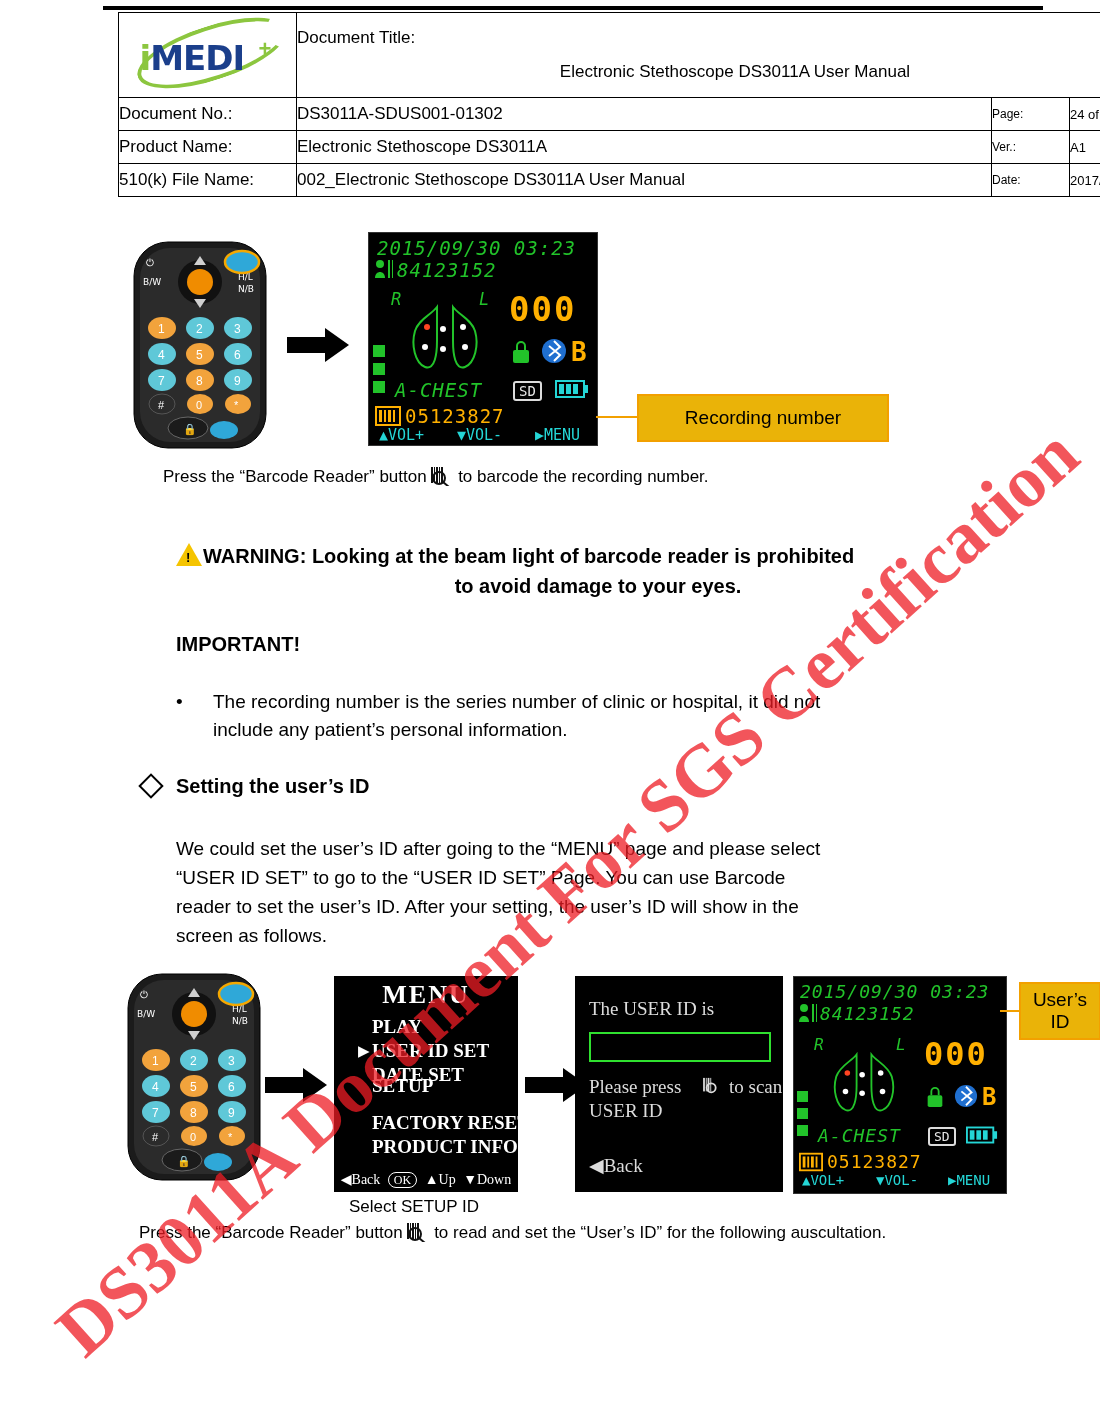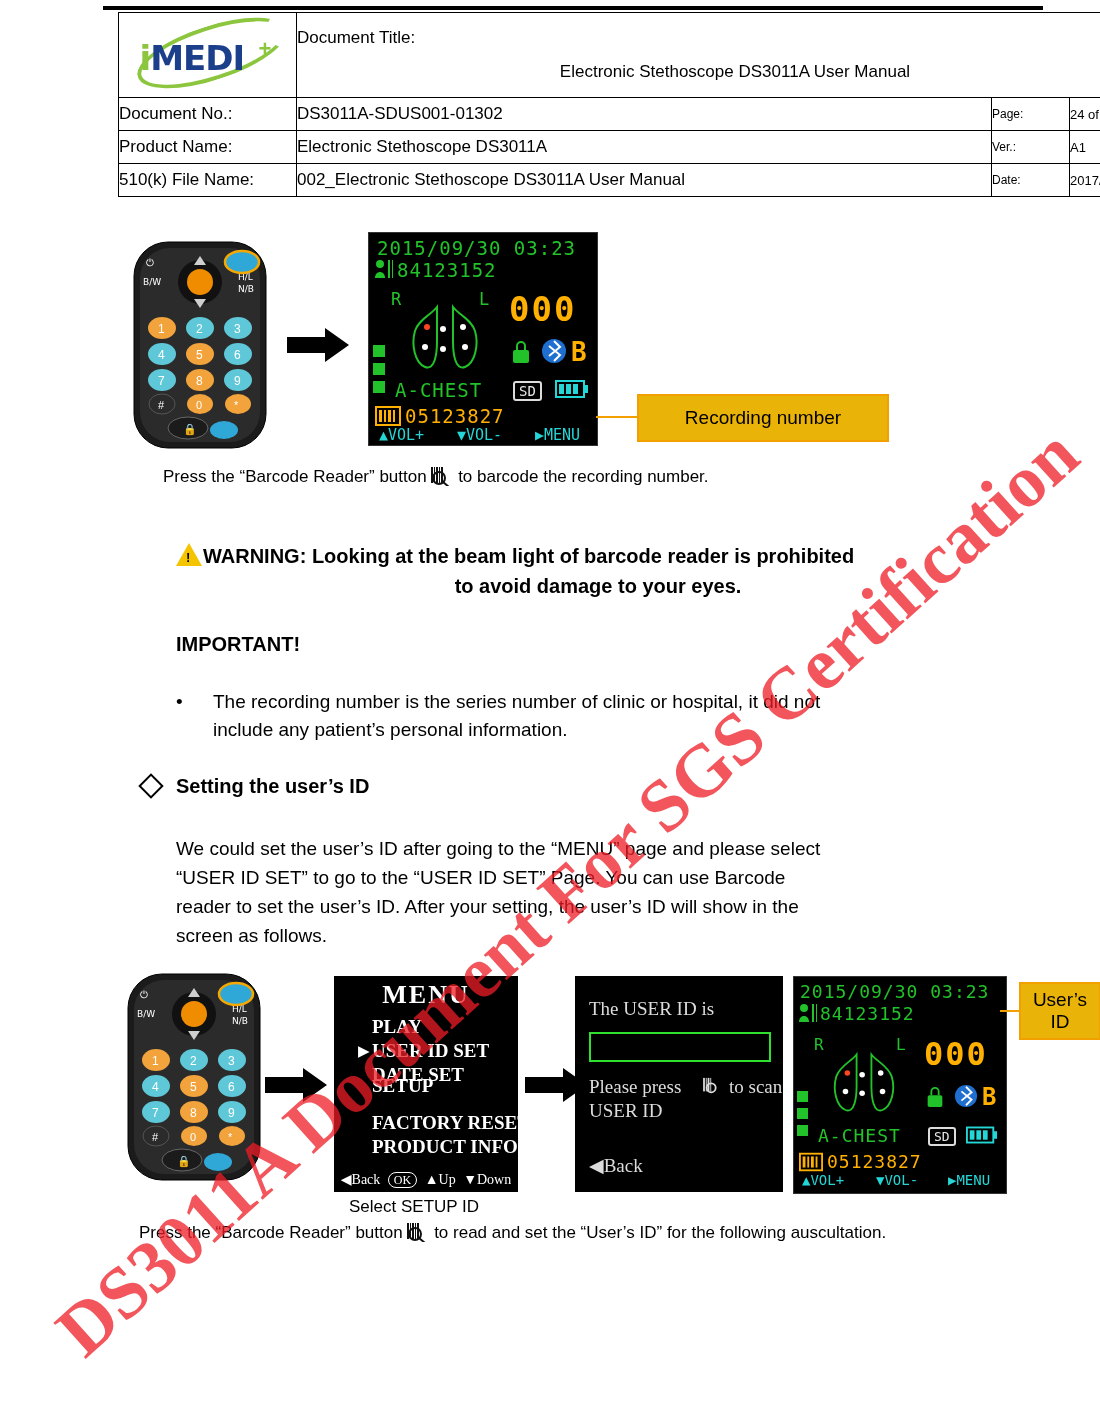--- a/index.html
+++ b/index.html
@@ -213,21 +213,21 @@
     color: rgba(237, 28, 36, 0.75);
     font-family: "Liberation Serif", serif;
     font-weight: bold;
     font-size: 74px;
     white-space: nowrap;
     transform-origin: left top;
   }
 
   
   .lcd-line { position: absolute; font-family: "DejaVu Sans Mono", monospace; }
-  .lcd-green { color: #22c32a; }
+  .lcd-green { color: #22c32a; font-style: italic; }
   .lcd-amber { color: #ffb000; }
   .lcd-cyan  { color: #24d6d6; }
   .lcd-white { color: #e6e6e6; }
 
   .menu-panel {
     position: absolute;
     background: #000;
     color: #fff;
     font-family: "Liberation Serif", serif;
   }

